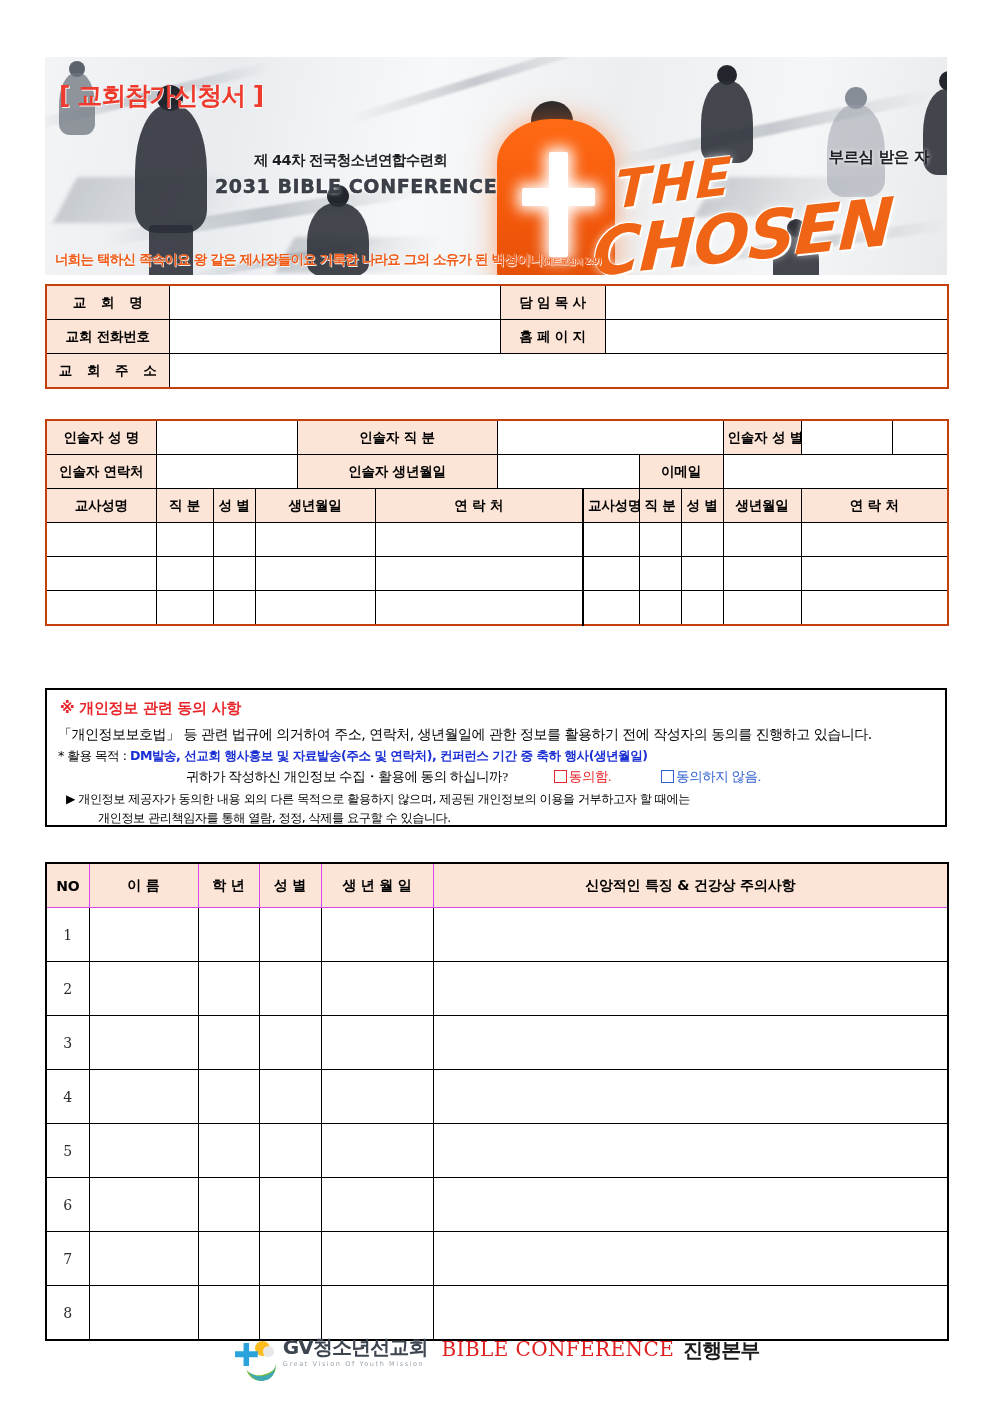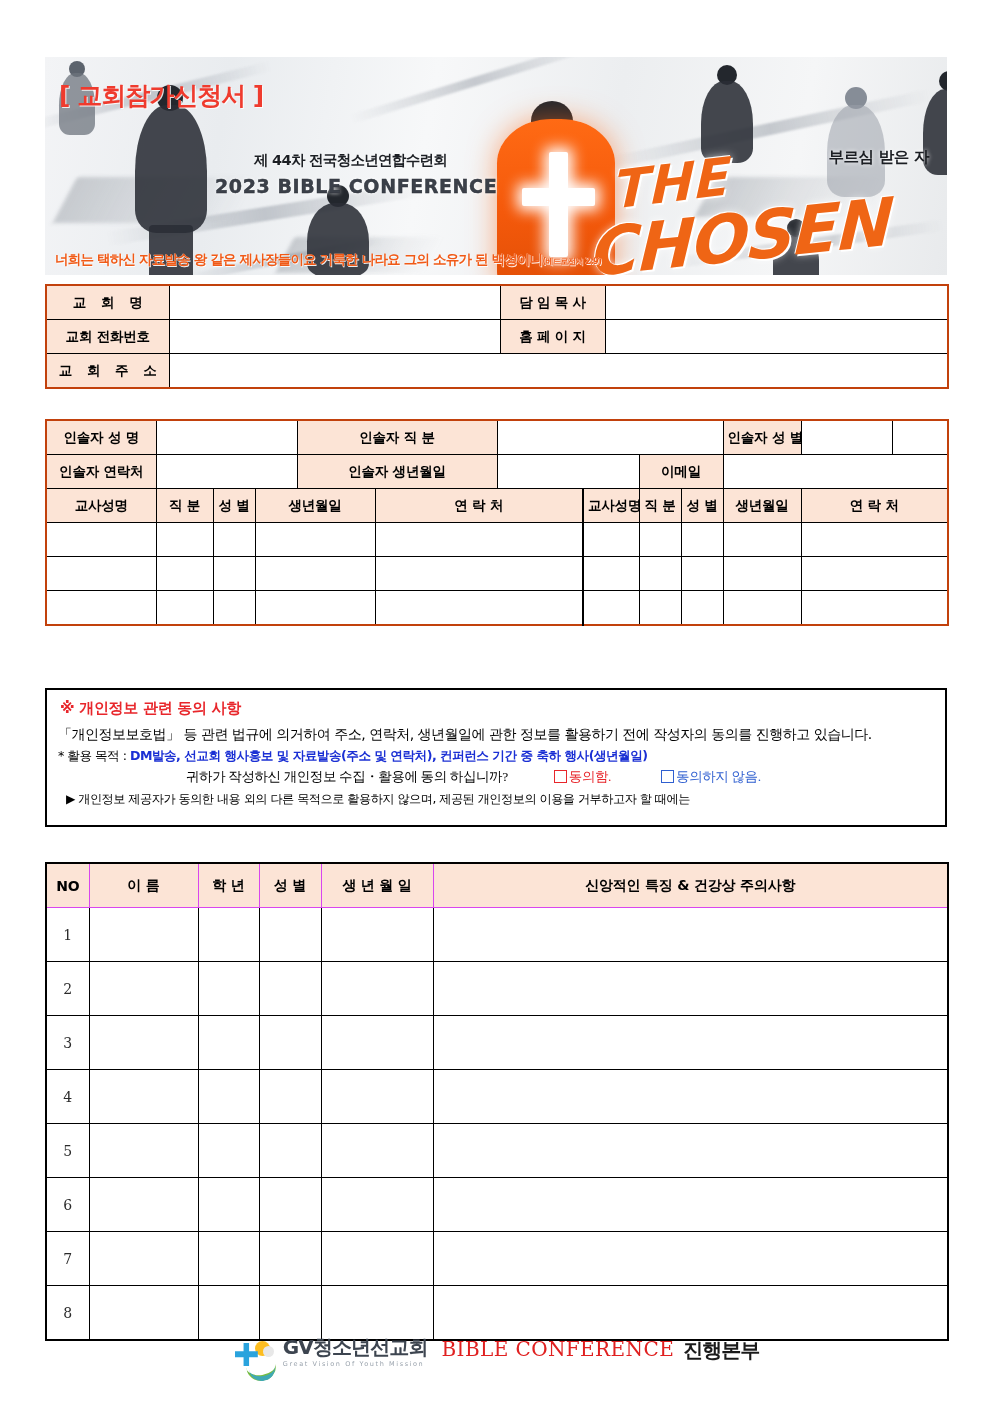--- a/index.html
+++ b/index.html
@@ -435,30 +435,30 @@
     <div class="walker-head" style="left:742px;top:162px;width:18px;height:18px;"></div>
     <div class="walker" style="left:728px;top:178px;width:46px;height:48px;"></div>
 
     <div class="orange-head"></div>
     <div class="orange-figure"></div>
     <div class="cross-v"></div>
     <div class="cross-h"></div>
 
     <div class="form-kicker">[ 교회참가신청서 ]</div>
     <div class="conf-line1">제 44차 전국청소년연합수련회</div>
-    <div class="conf-line2">2023 BIBLE CONFERENCE</div>
+    <div class="conf-line2">2031 BIBLE CONFERENCE</div>
 
     <div class="the-chosen">
       <div class="tc-the">THE</div>
       <div class="tc-chosen">CHOSEN</div>
     </div>
     <div class="tc-sub">부르심 받은 자</div>
 
     <div class="verse">
-      <span>너희는 택하신 자료발송 왕 같은 제사장들이요 거룩한 나라요 그의 소유가 된 백성이니</span><span class="ref">(베드로전서 2:9)</span>
+      <span>너희는 택하신 족속이요 왕 같은 제사장들이요 거룩한 나라요 그의 소유가 된 백성이니</span><span class="ref">(베드로전서 2:9)</span>
     </div>
   </div>
 
   <table class="grid outer-thick tbl-church">
     <colgroup>
       <col style="width:123px">
         <col style="width:331px">
         <col style="width:105px">
         <col style="width:343px">
     </colgroup>
@@ -577,20 +577,21 @@
       <span class="chk-wrap">
         <span class="chkbox"></span>
         <span class="chk-label">동의함.</span>
       </span>
       <span class="chk-wrap second">
         <span class="chkbox blue"></span>
         <span class="chk-label blue">동의하지 않음.</span>
       </span>
     </div>
     <div class="c-bullet">▶ 개인정보 제공자가 동의한 내용 외의 다른 목적으로 활용하지 않으며, 제공된 개인정보의 이용을 거부하고자 할 때에는</div>
+    <div class="c-bullet2">개인정보 관리책임자를 통해 열람, 정정, 삭제를 요구할 수 있습니다.</div>
   </div>
 
   <div class="tbl-students">
     <table class="students">
       <colgroup>
         <col style="width:43px">
           <col style="width:109px">
           <col style="width:61px">
         <col style="width:62px">
           <col style="width:112px">

